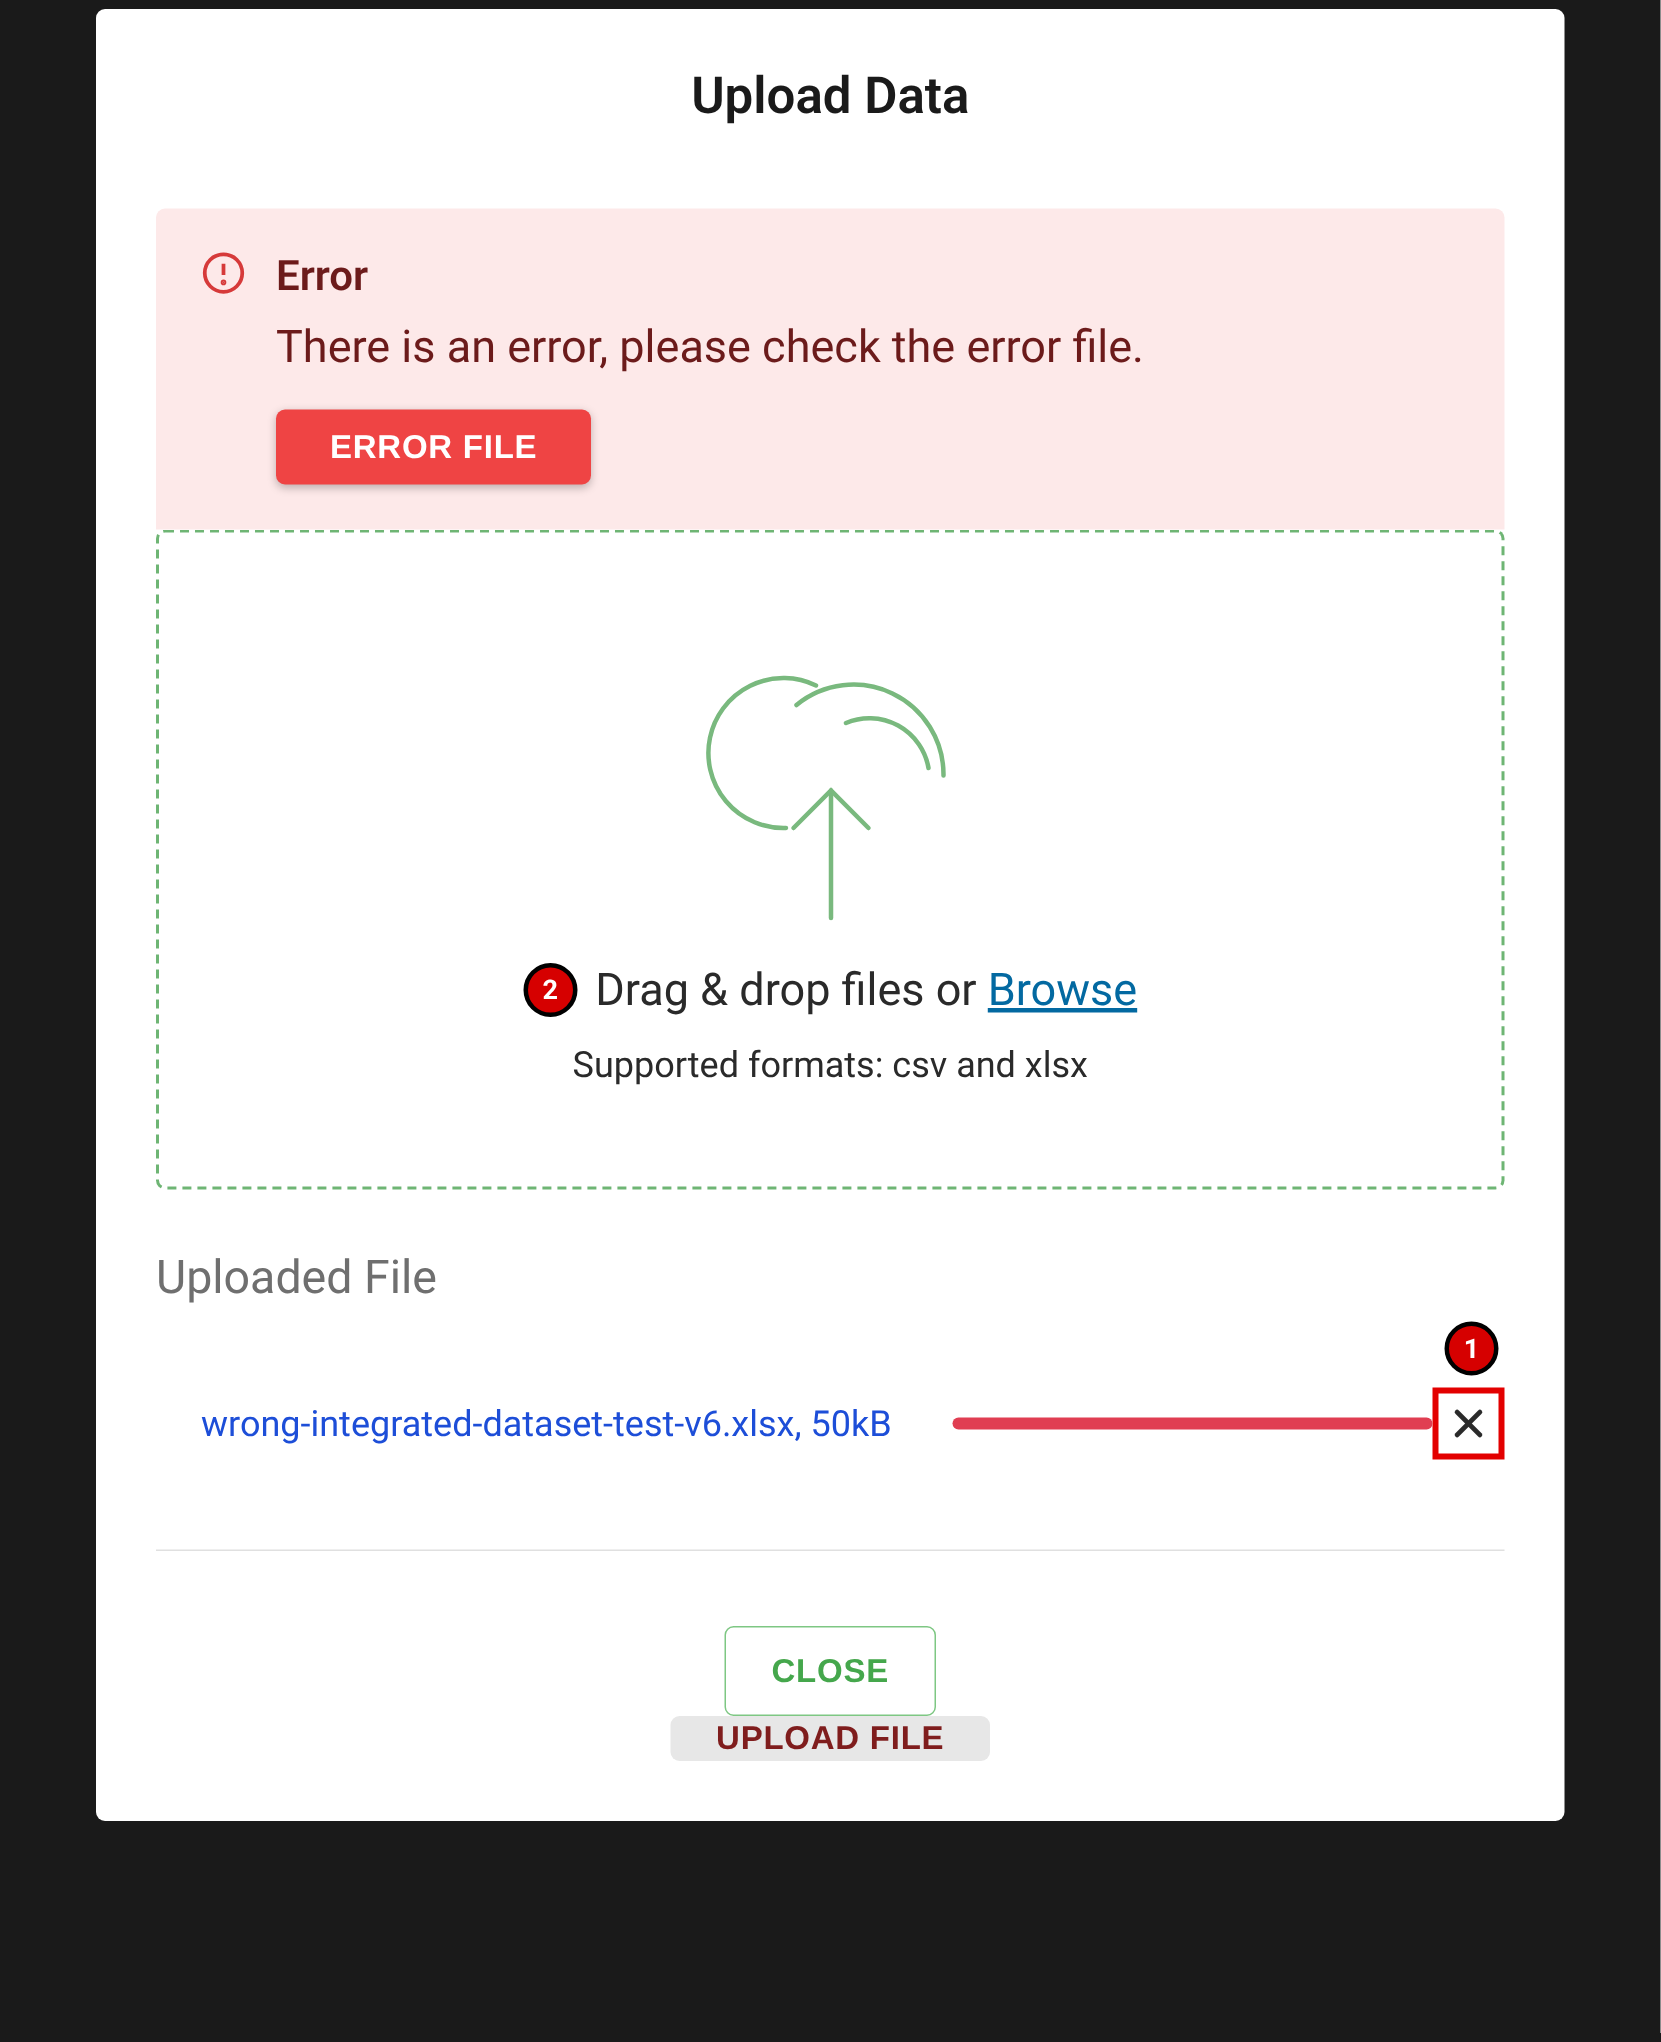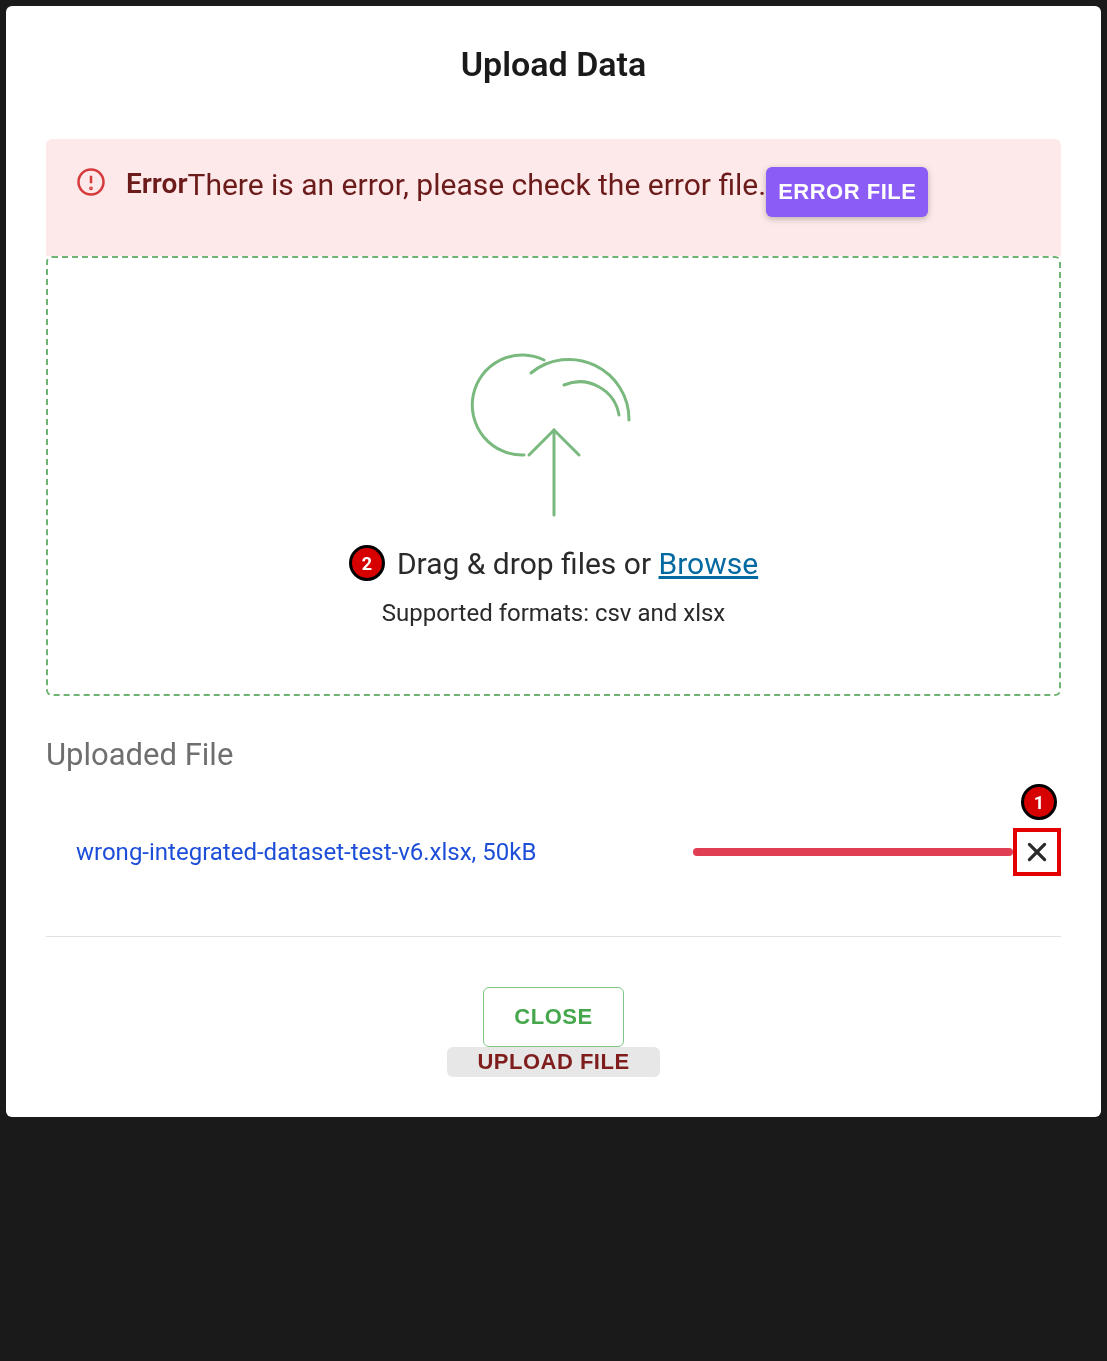--- a/index.html
+++ b/index.html
@@ -7,21 +7,21 @@
       font-family: -apple-system, BlinkMacSystemFont, "Segoe UI", Roboto, Helvetica, Arial, sans-serif;
       background: #1a1a1a;
       width: 1107px;
       height: 1361px;
       display: flex;
       align-items: flex-start;
       justify-content: center;
       padding-top: 6px;
     }
     .modal {
-      width: 1095px;
+      width: 979px;
       background: #fff;
       border-radius: 6px;
       padding: 38px 40px 40px 40px;
       display: flex;
       flex-direction: column;
     }
     .modal-title {
       text-align: center;
       font-size: 34px;
       font-weight: 600;
@@ -39,40 +39,40 @@
     .alert-icon {
       flex-shrink: 0;
       width: 30px;
       height: 30px;
       display: flex;
       align-items: center;
       justify-content: center;
       margin-top: 0px;
     }
     .alert-icon svg { display: block; }
-    .alert-body { display: flex; flex-direction: row; }
+    .alert-body { display: flex; flex-direction: column; }
     .alert-title {
       font-size: 28px;
       font-weight: 600;
       color: #6c1b1b;
       margin-bottom: 14px;
     }
     .alert-message {
       font-size: 30px;
       color: #6c1b1b;
       margin-bottom: 24px;
     }
     .error-file-btn {
       align-self: flex-start;
-      background: #8b5cf6;
+      background: #ef4444;
       color: #fff;
       font-size: 22px;
       font-weight: 600;
       letter-spacing: 0.5px;
-      padding: 12px 12px;
+      padding: 12px 36px;
       border: none;
       border-radius: 6px;
       box-shadow: 0 2px 6px rgba(0,0,0,0.25);
       cursor: pointer;
     }
     .dropzone {
       border: 2px dashed #6EB574;
       border-radius: 6px;
       height: 440px;
       display: flex;

